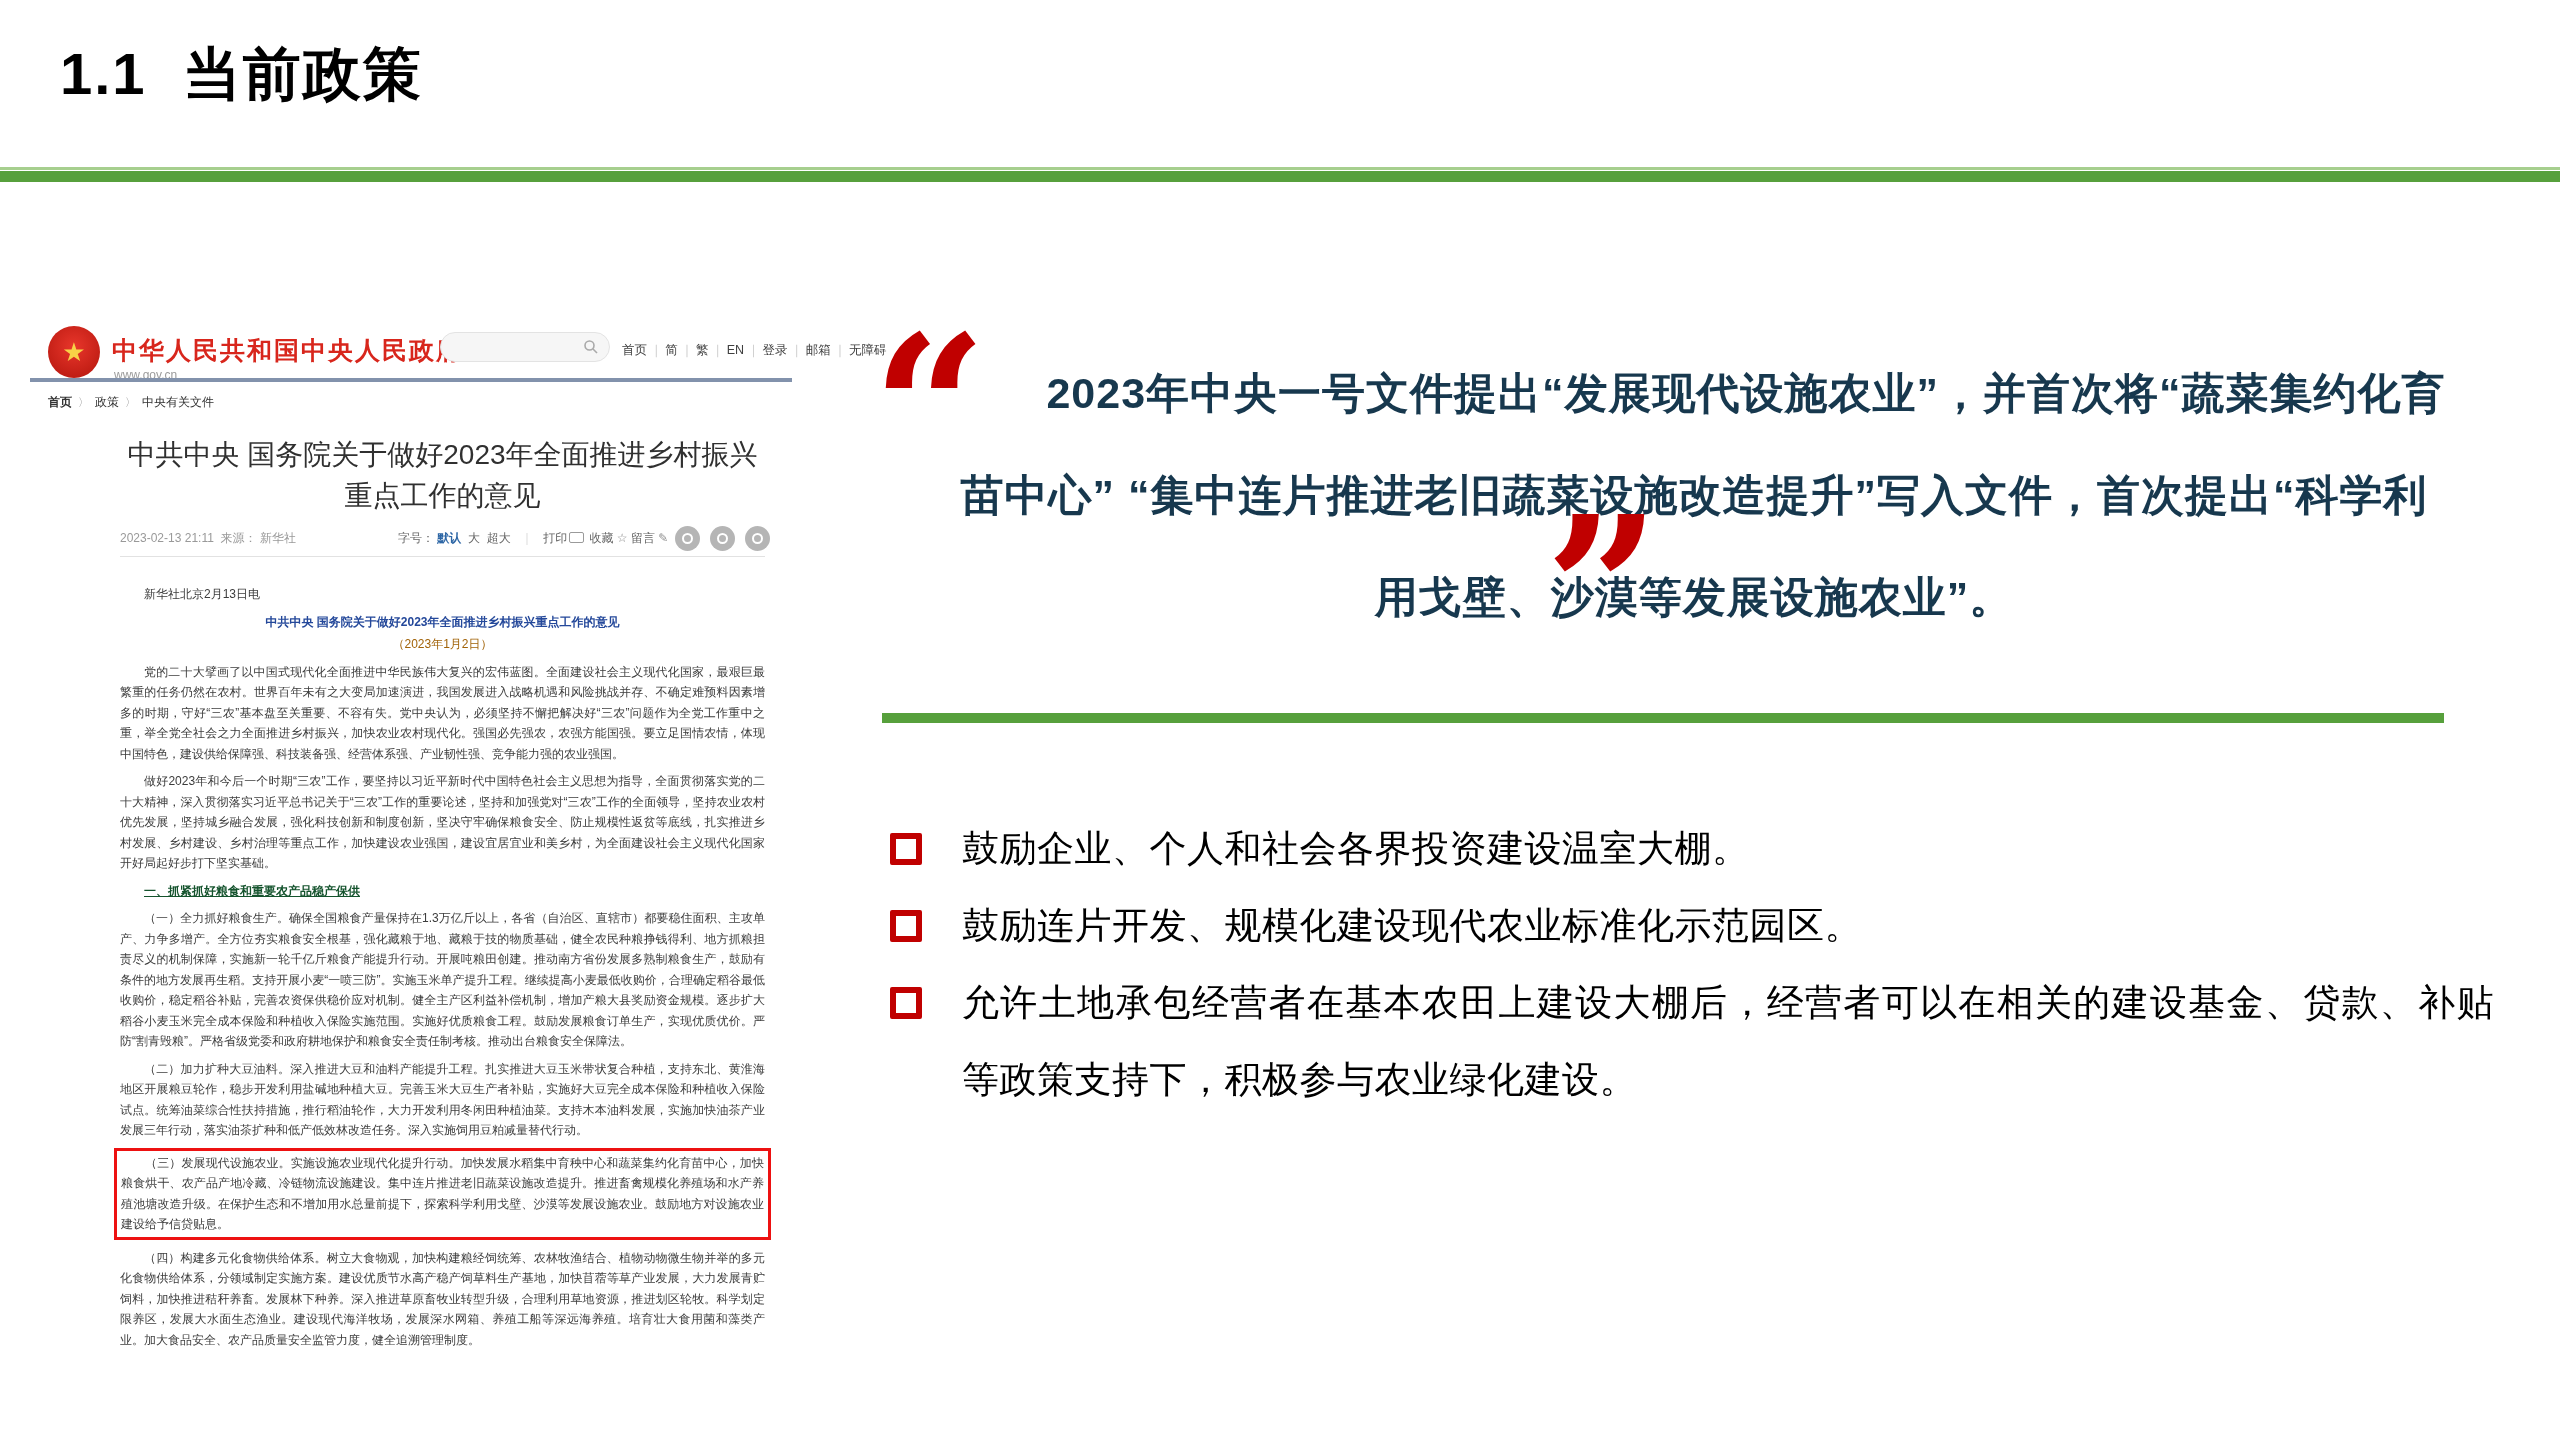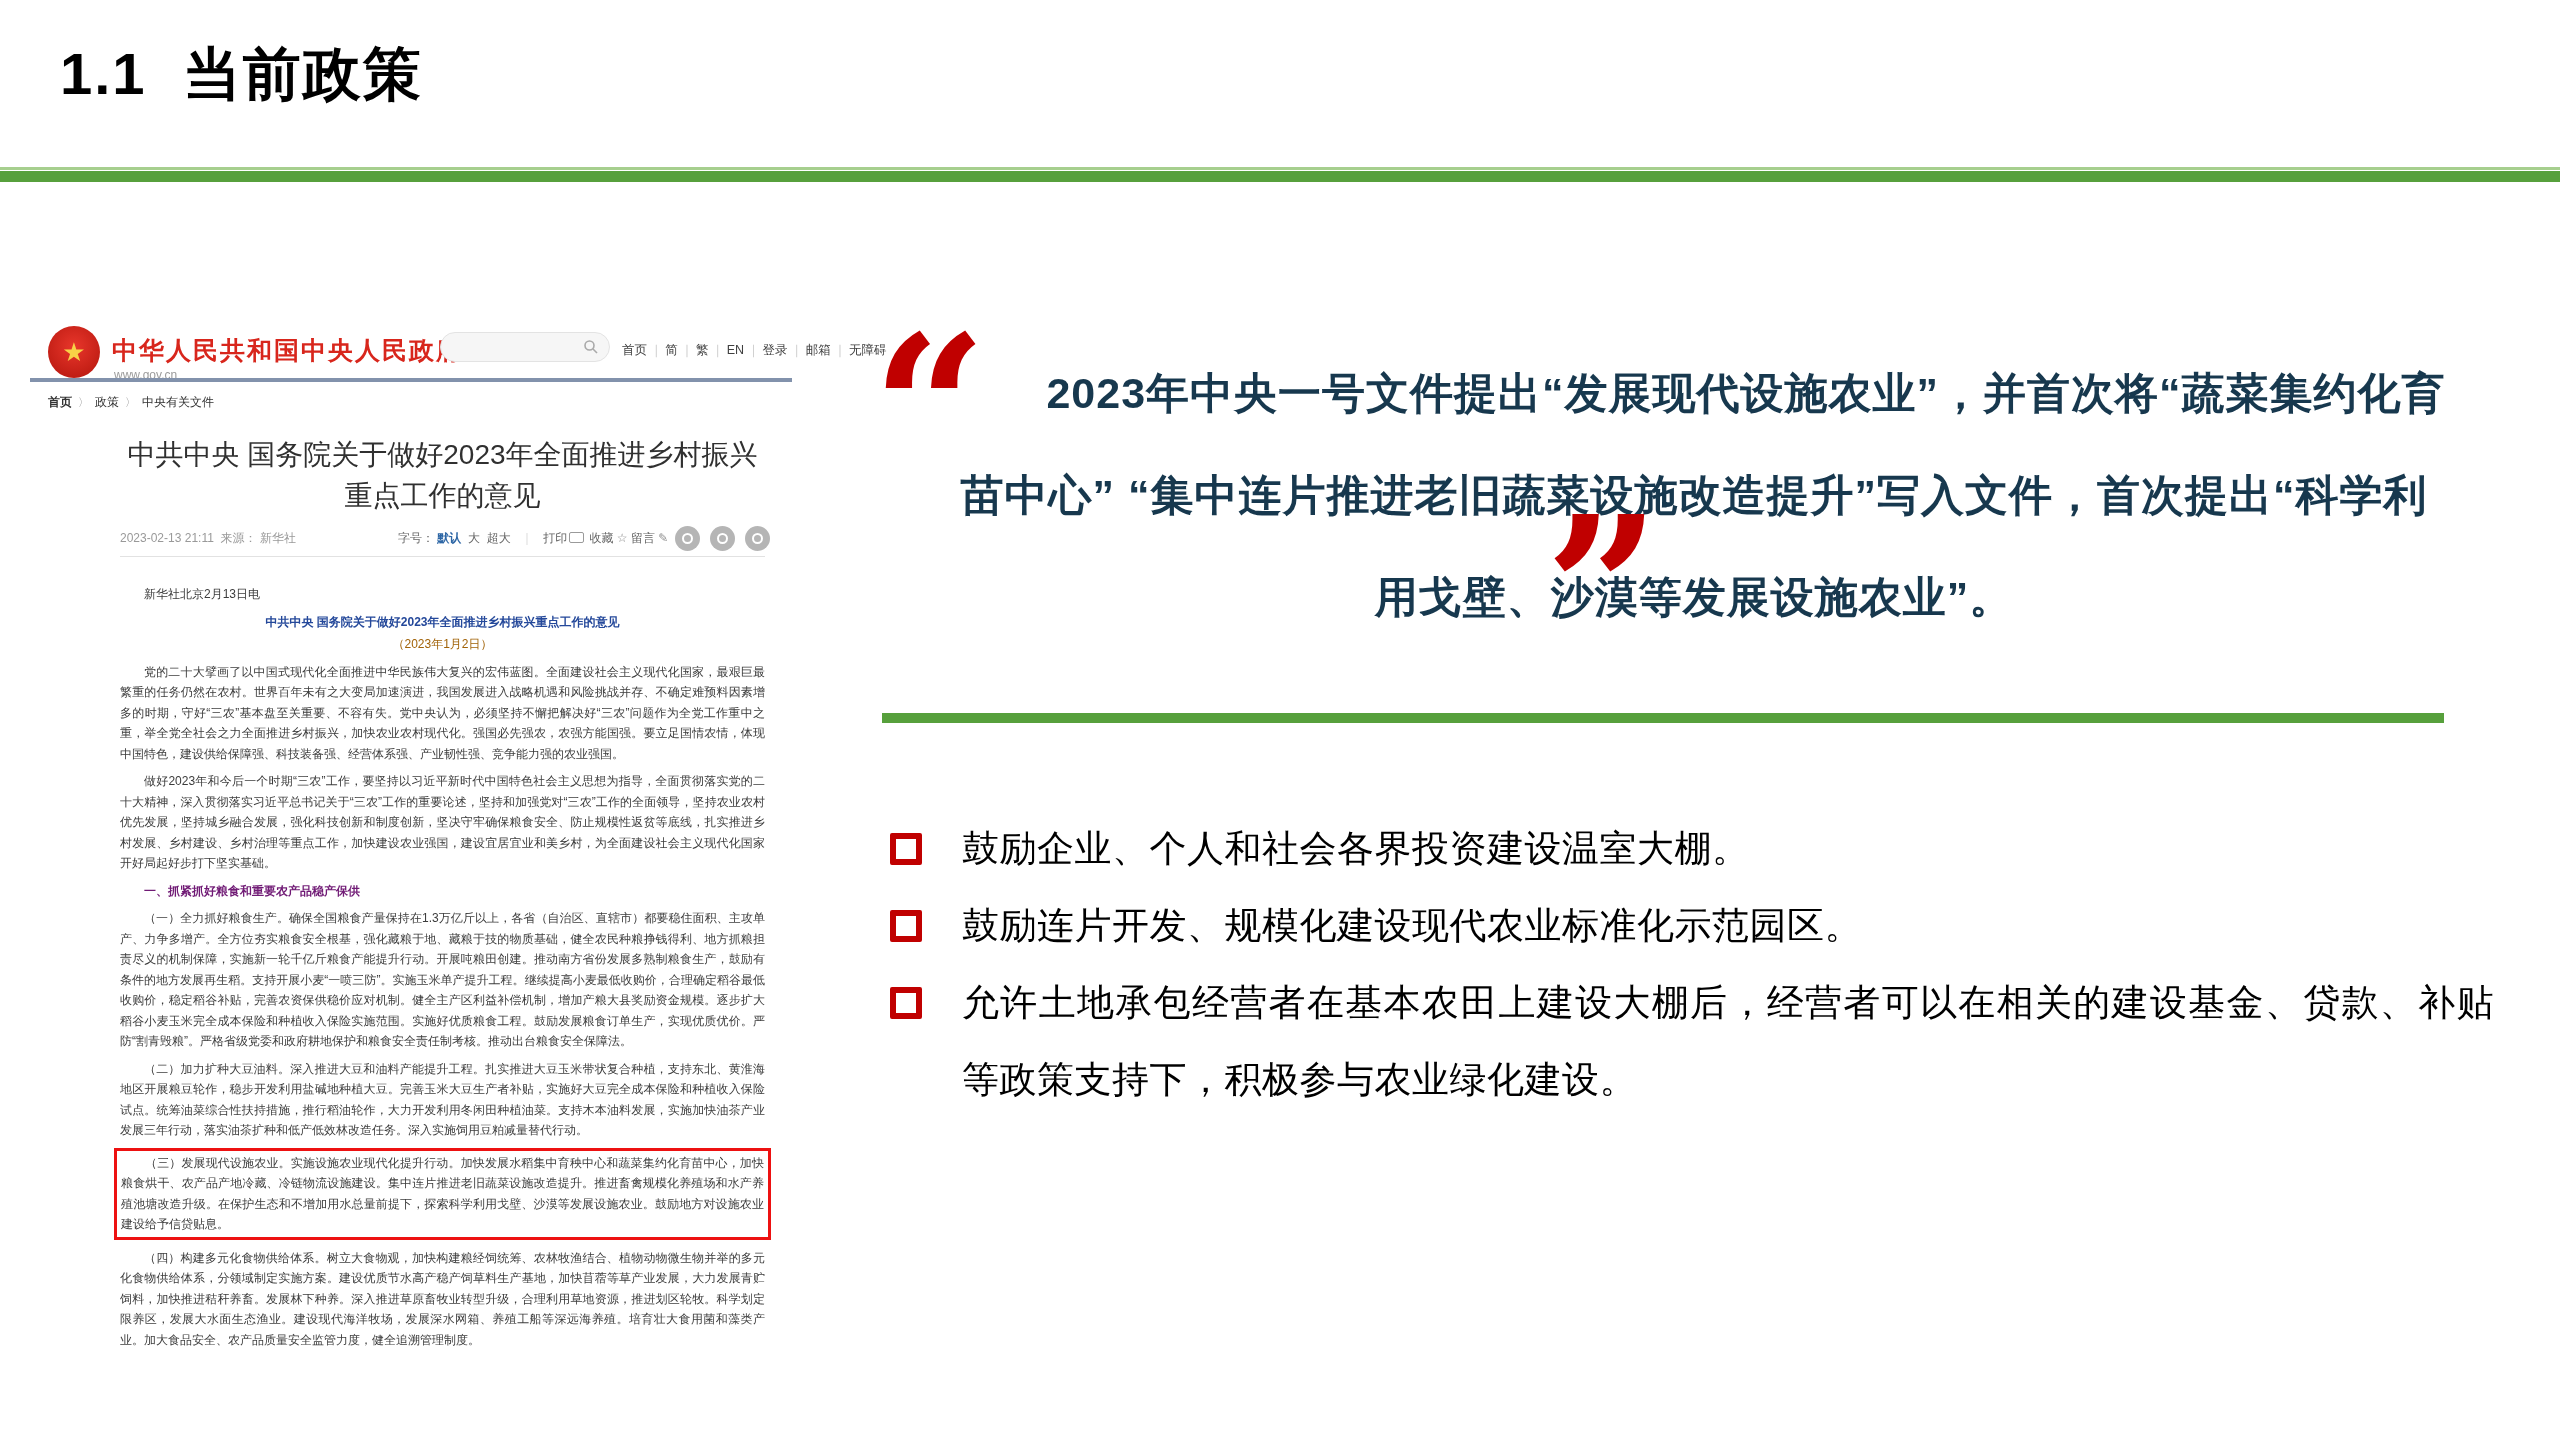--- a/index.html
+++ b/index.html
@@ -45,21 +45,21 @@
   .share-dot{width:25px;height:25px;border-radius:50%;background:#b5b5b5;
              display:flex;align-items:center;justify-content:center;}
   .share-dot .dot-inner{width:11px;height:11px;border-radius:50%;border:2px solid #fff;box-sizing:border-box;}
   .art-divider{position:absolute;left:90px;top:256px;width:645px;height:1px;background:#e2e2e2;}
 
   .art-body{position:absolute;left:90px;top:284px;width:645px;font-size:12px;line-height:20.5px;
             color:#3c3c3c;text-align:justify;}
   .art-body p{margin:0 0 7px;text-indent:2em;}
   .art-body .doc-title{font-weight:700;color:#24489a;text-align:center;text-indent:0;margin-bottom:2px;}
   .art-body .doc-date{color:#a16207;text-align:center;text-indent:0;}
-  .art-body .sec-head{font-weight:700;color:#701a75;}
+  .art-body .sec-head{font-weight:700;color:#14532d;text-decoration:underline;}
   .redbox{border:3px solid #ed1111;margin:5px -6px 8px;padding:2px 4px;}
   .redbox p{margin:0;}
 
   
   .quote-mark{position:absolute;font-family:"DejaVu Serif","Liberation Serif",serif;
               font-weight:700;color:#c00000;font-size:200px;line-height:1;}
   .qm-open{left:872px;top:310px;}
   .qm-close{left:1545px;top:490px;}
   .quote{position:absolute;left:884px;top:342px;width:1620px;}
   .qline{height:102px;line-height:102px;font-size:43px;font-weight:700;color:#17384e;

